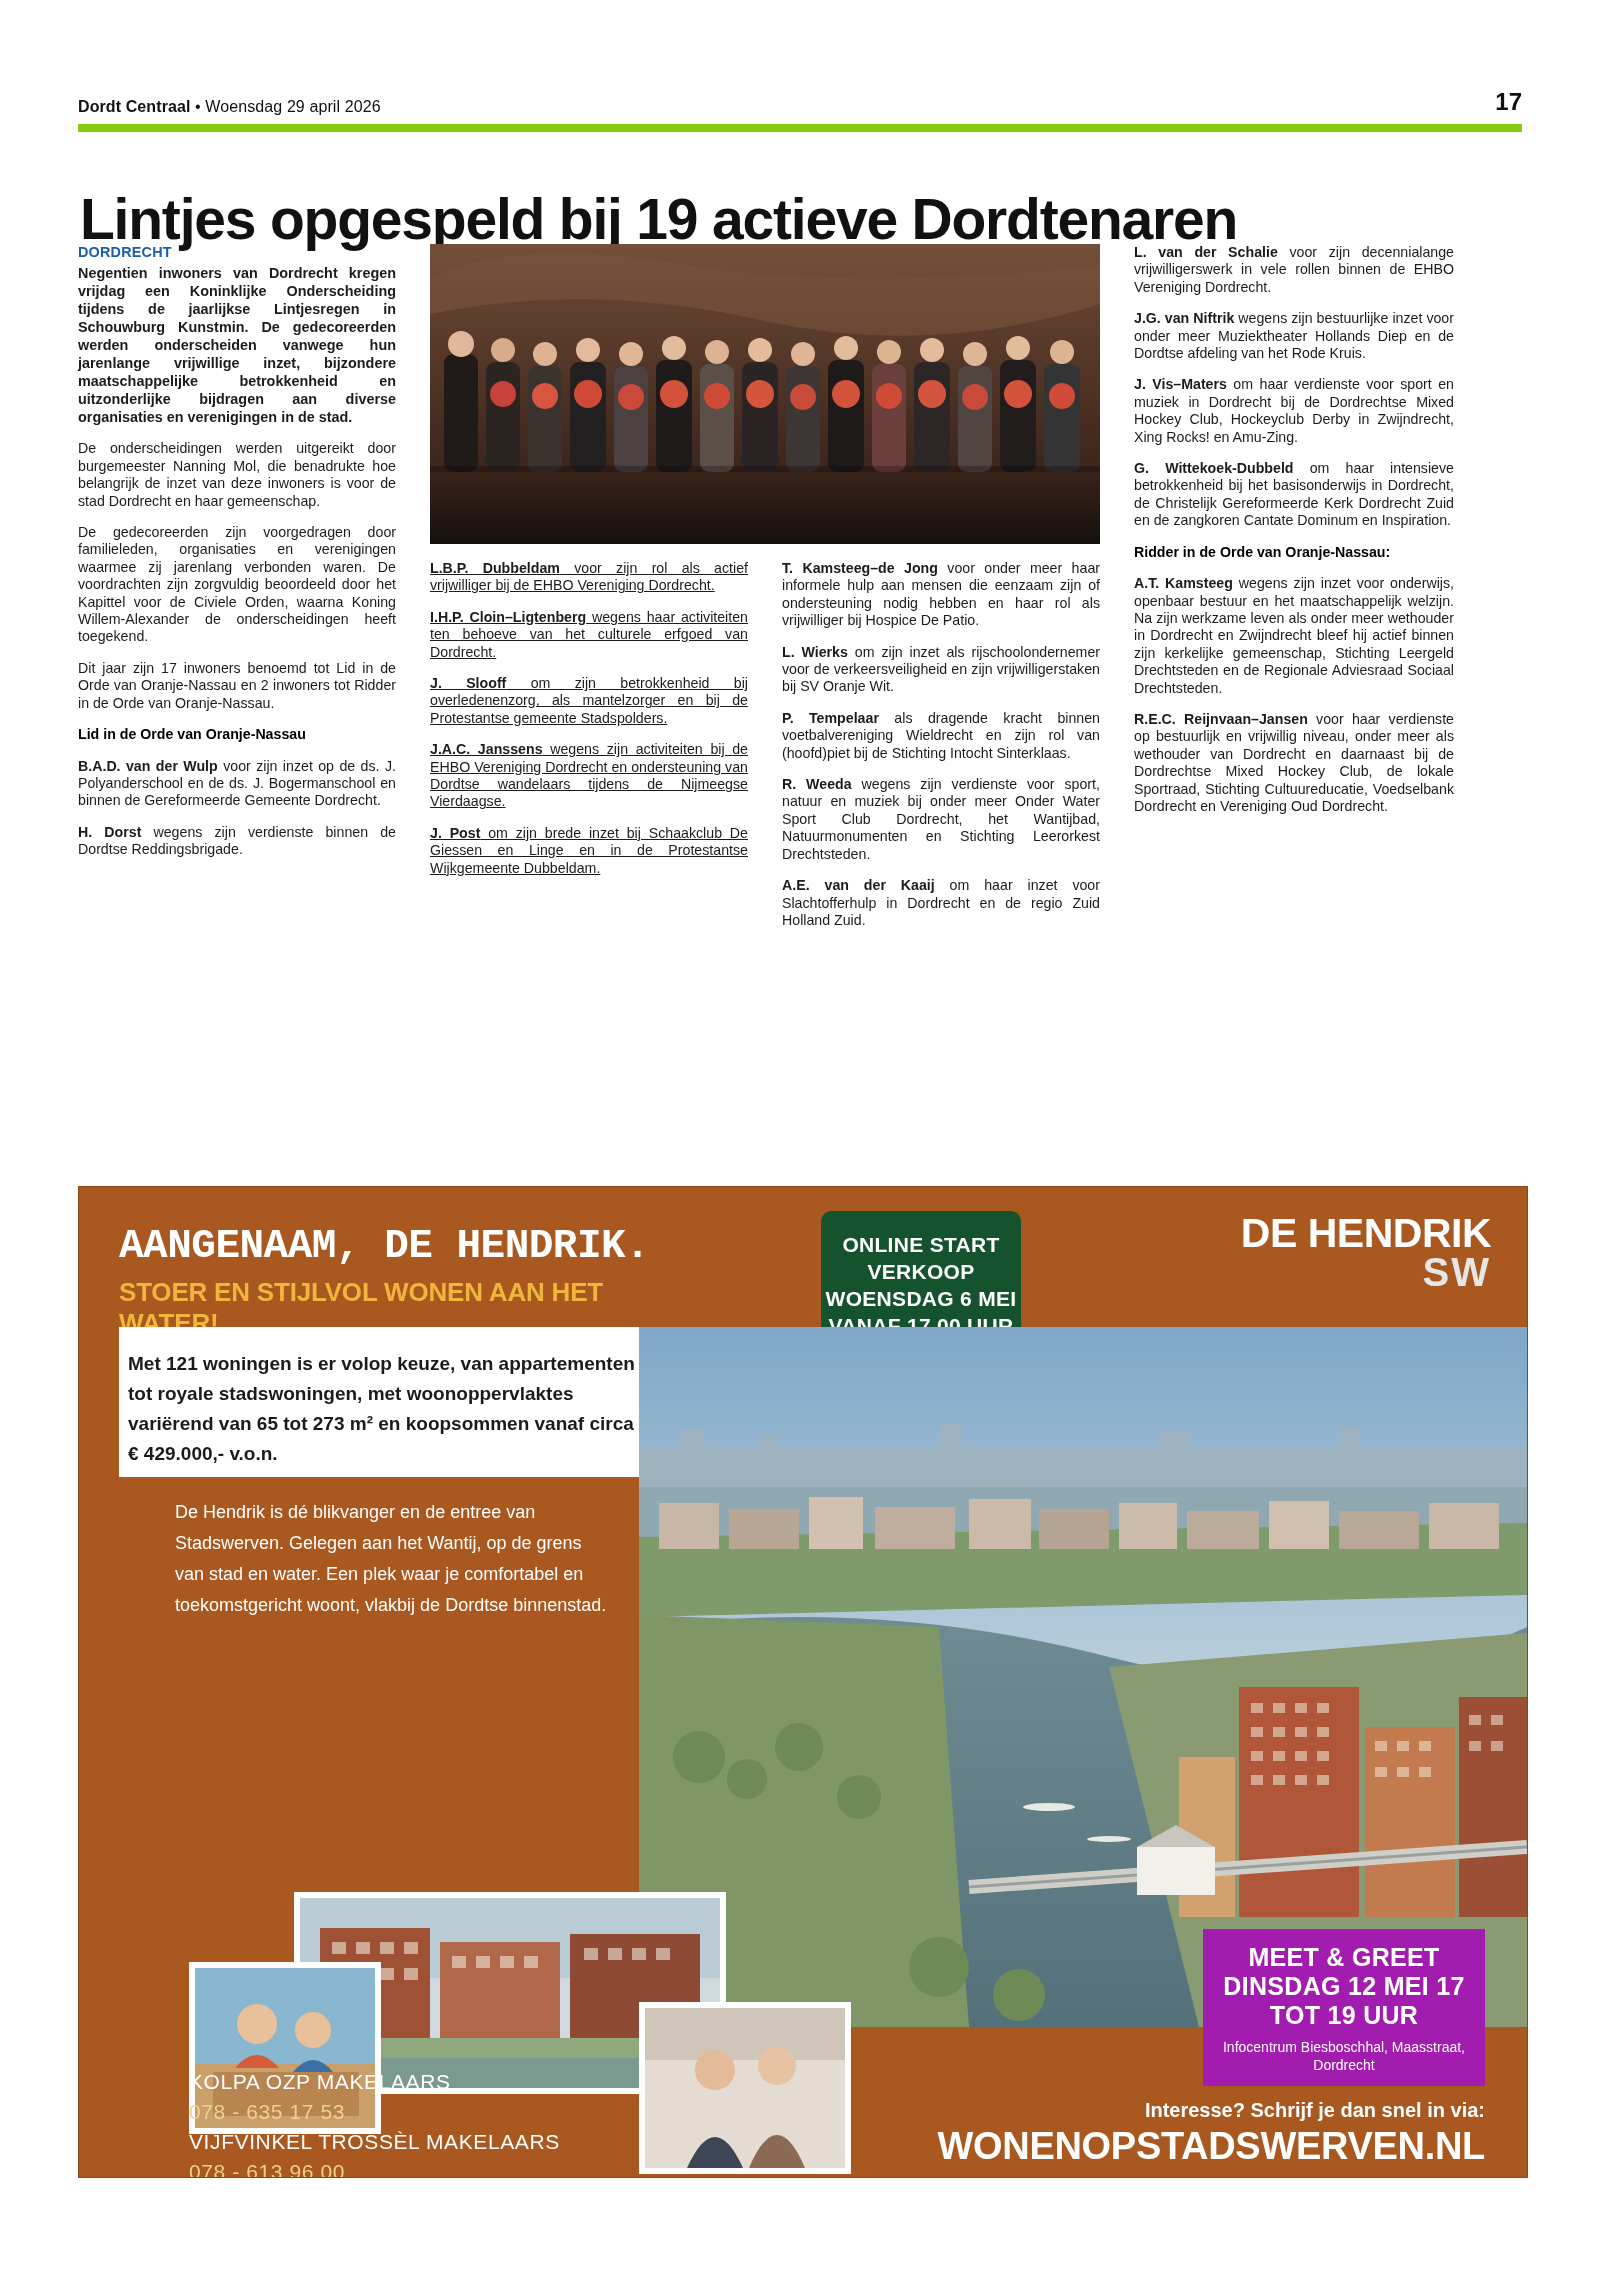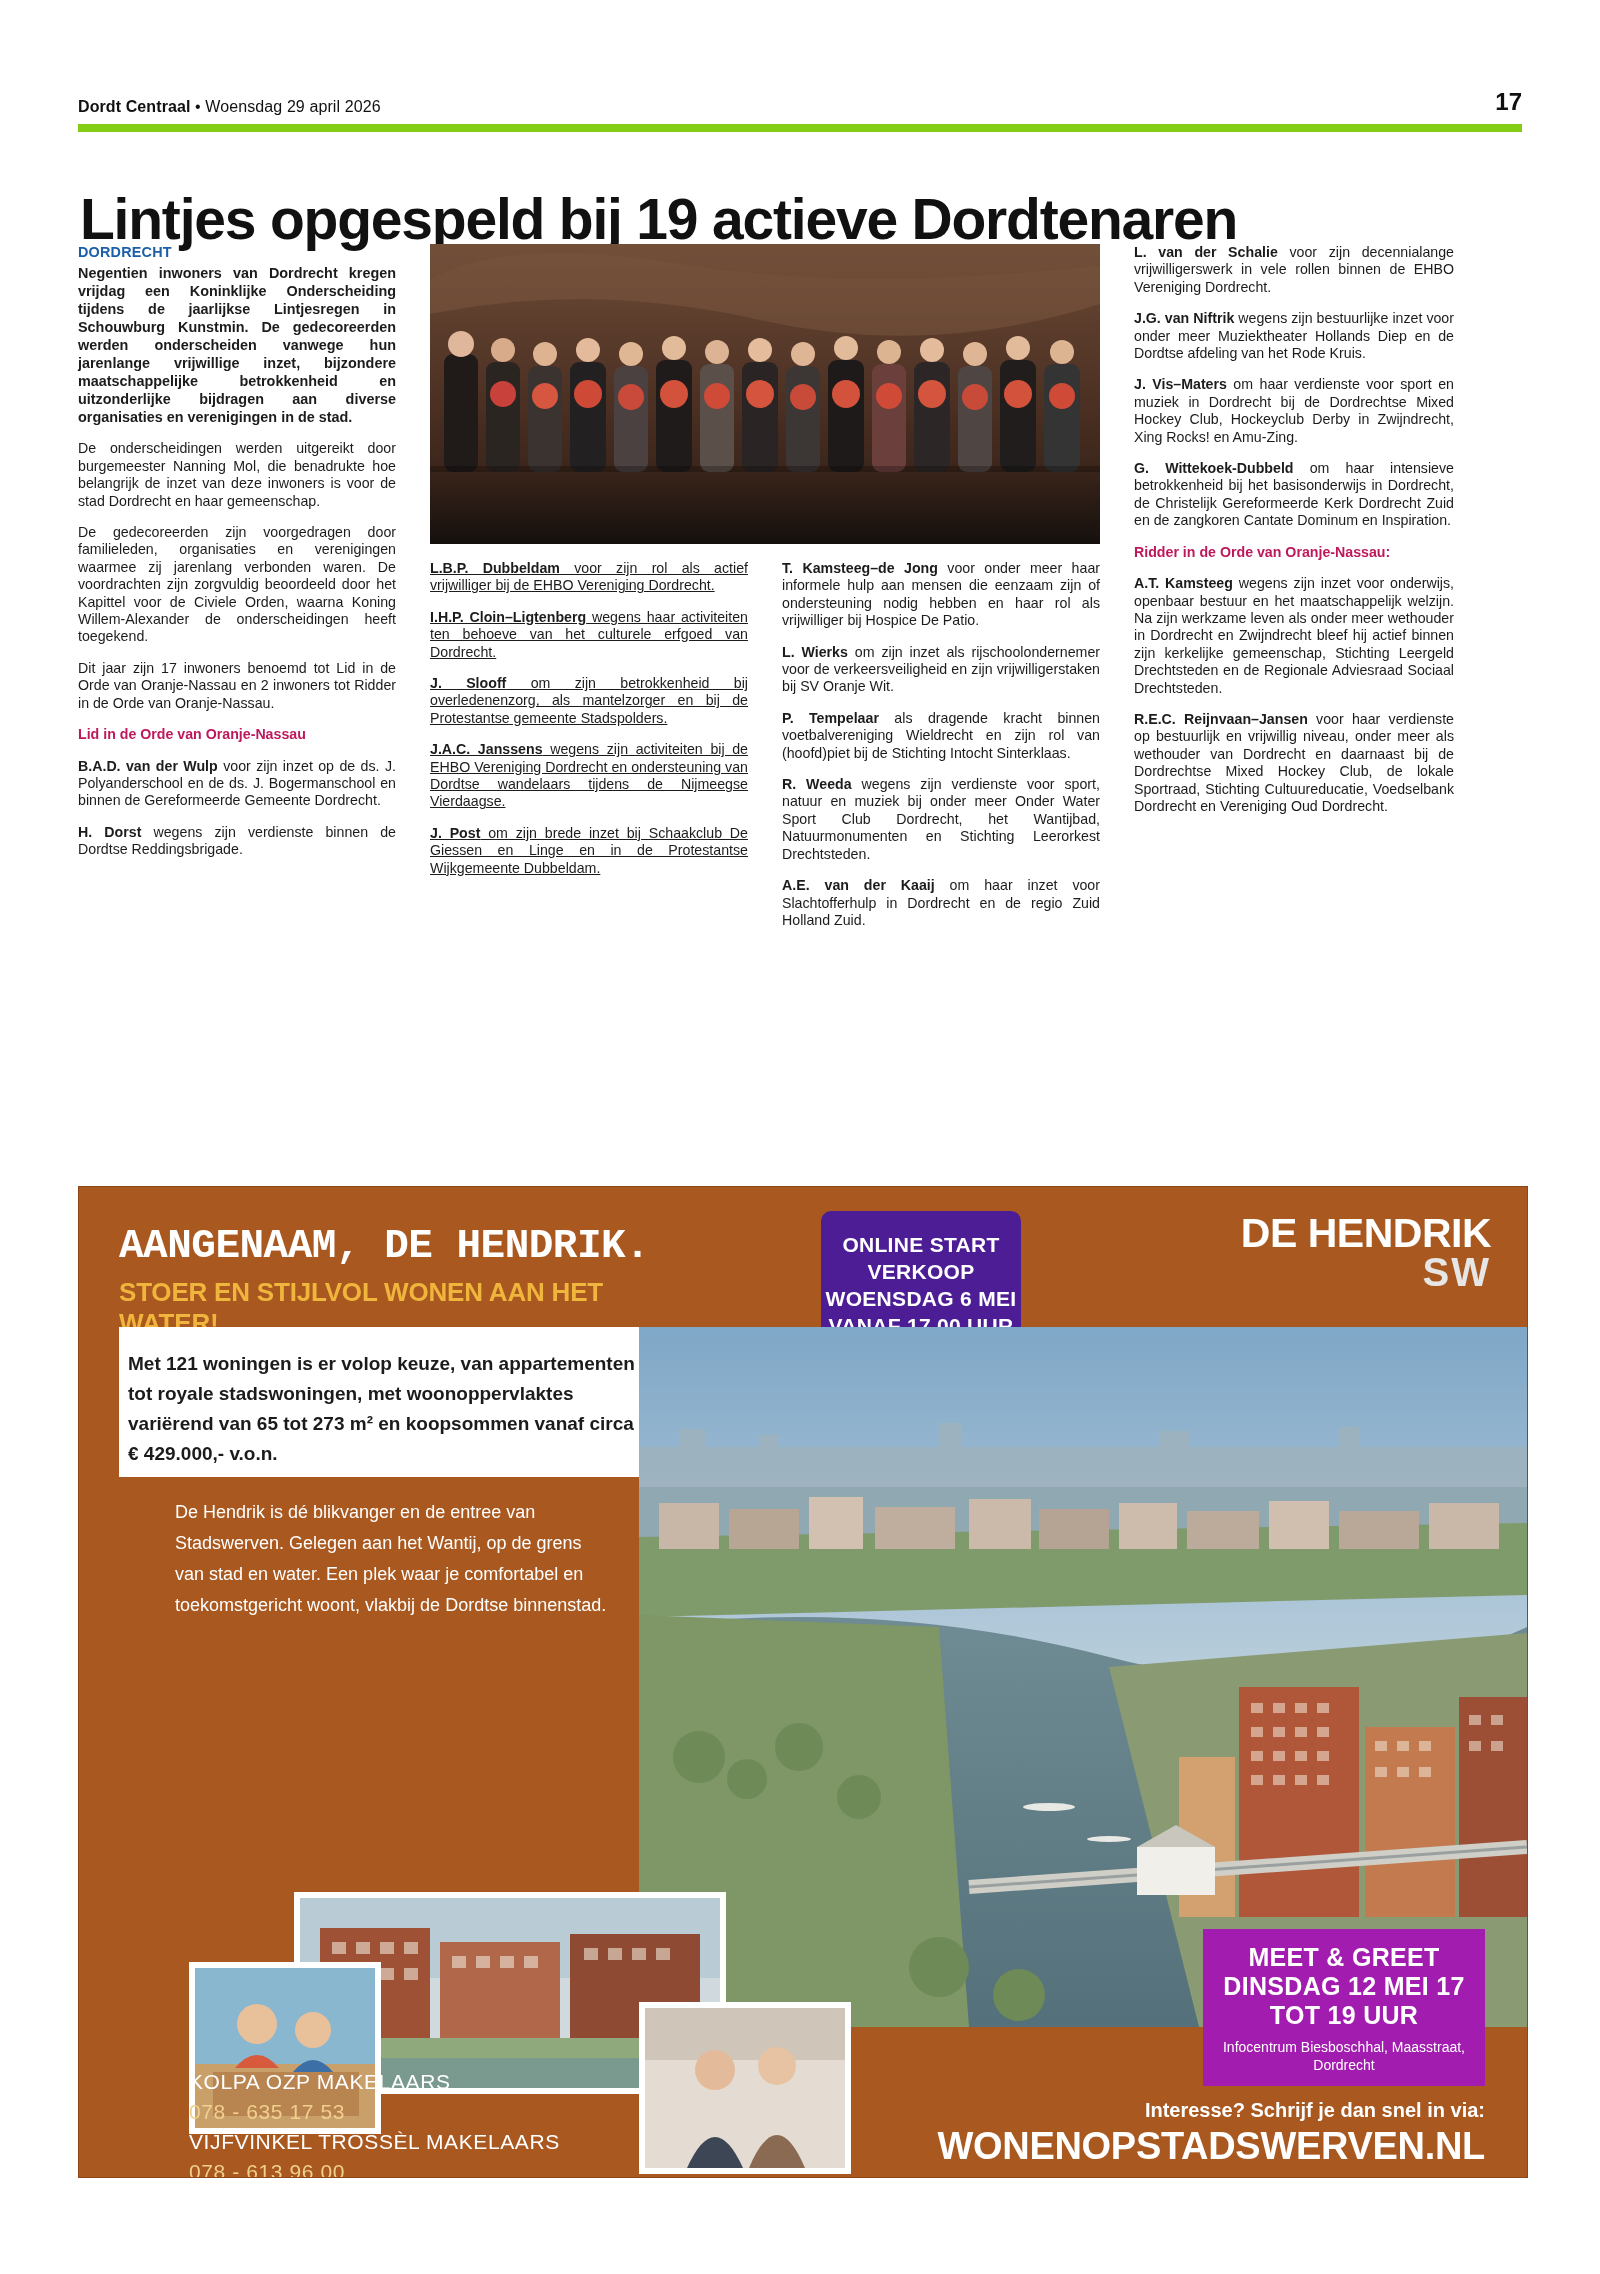--- a/index.html
+++ b/index.html
@@ -29,21 +29,21 @@
     line-height:1.05;
   }
 
   
   .article{position:absolute;left:78px;top:244px;width:1448px;}
   .col{font-size:14.2px;line-height:17.4px;color:#1c1c1c;text-align:justify;}
   .col p{margin:0 0 14px 0;}
   .col p:last-child{margin-bottom:0;}
   .kicker{color:#1a5fa8;font-weight:bold;font-size:14.4px;letter-spacing:.2px;margin-bottom:3px;}
   .lead{font-weight:bold;font-size:14.4px;line-height:18px;text-align:justify;}
-  .sub{color:#be185d;font-weight:bold;}
+  .sub{color:#000000;font-weight:bold;}
   .nm{font-weight:bold;}
 
   
   .c1{position:absolute;left:0;top:0;width:318px;}
   .c4{position:absolute;left:1056px;top:0;width:320px;}
 
   .photo{
     position:absolute;left:352px;top:0px;width:670px;height:300px;
     overflow:hidden;background:#2b1f1c;
   }
@@ -70,21 +70,21 @@
     position:absolute;left:40px;top:140px;width:530px;height:150px;
     background:#ffffff;
   }
   .ad-white .inner{padding:22px 9px;font-size:19px;font-weight:bold;line-height:30px;color:#1b1b1b;}
   .ad-body{
     position:absolute;left:96px;top:310px;width:440px;
     font-size:18px;line-height:31px;color:#ffffff;
   }
   .ad-badge{
     position:absolute;left:742px;top:24px;width:200px;height:148px;
-    background:#4c1d95;border-radius:10px;
+    background:#14532d;border-radius:10px;
     display:flex;align-items:center;justify-content:center;text-align:center;
     color:#ffffff;font-weight:bold;font-size:21px;line-height:27px;
     letter-spacing:.3px;
   }
   .ad-badge:after{
     content:"";position:absolute;bottom:-18px;left:42px;
     border-left:22px solid transparent;border-right:22px solid transparent;
     border-top:22px solid #d7a43a;
   }
   .ad-brand{

